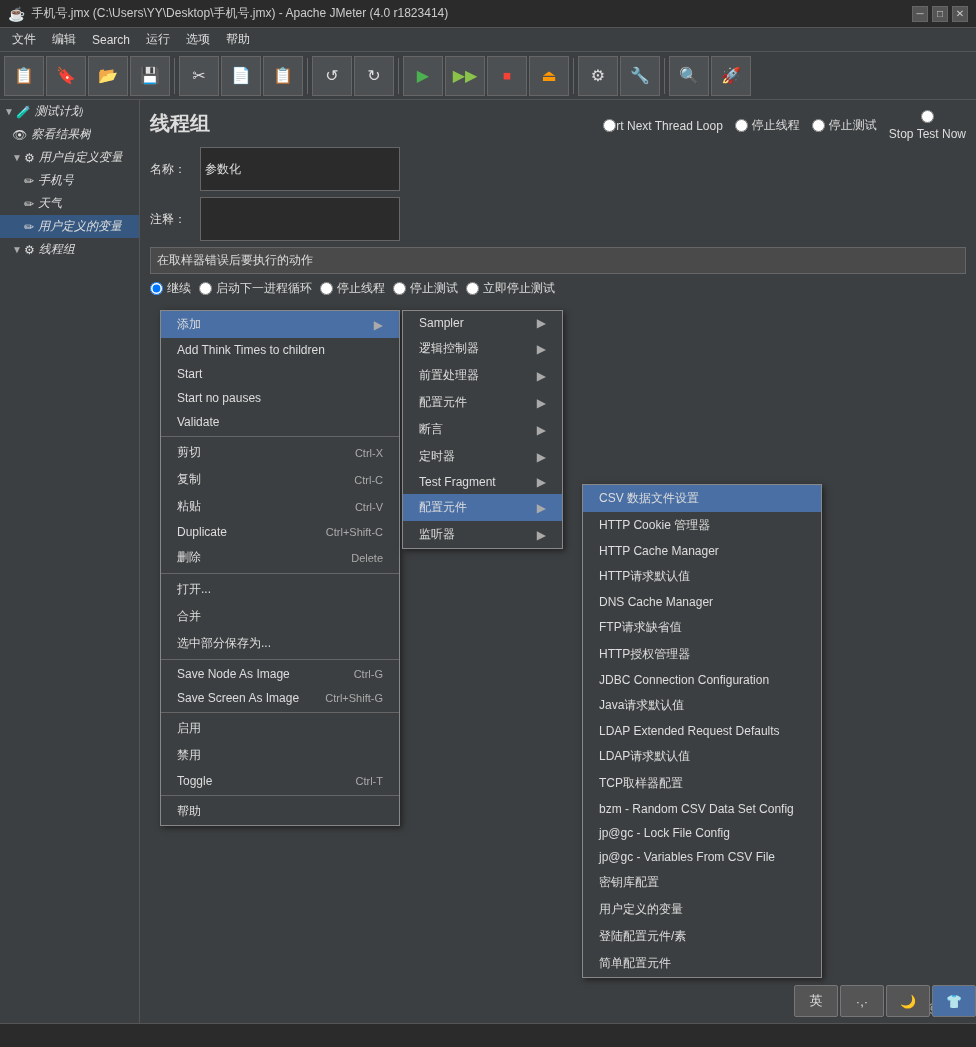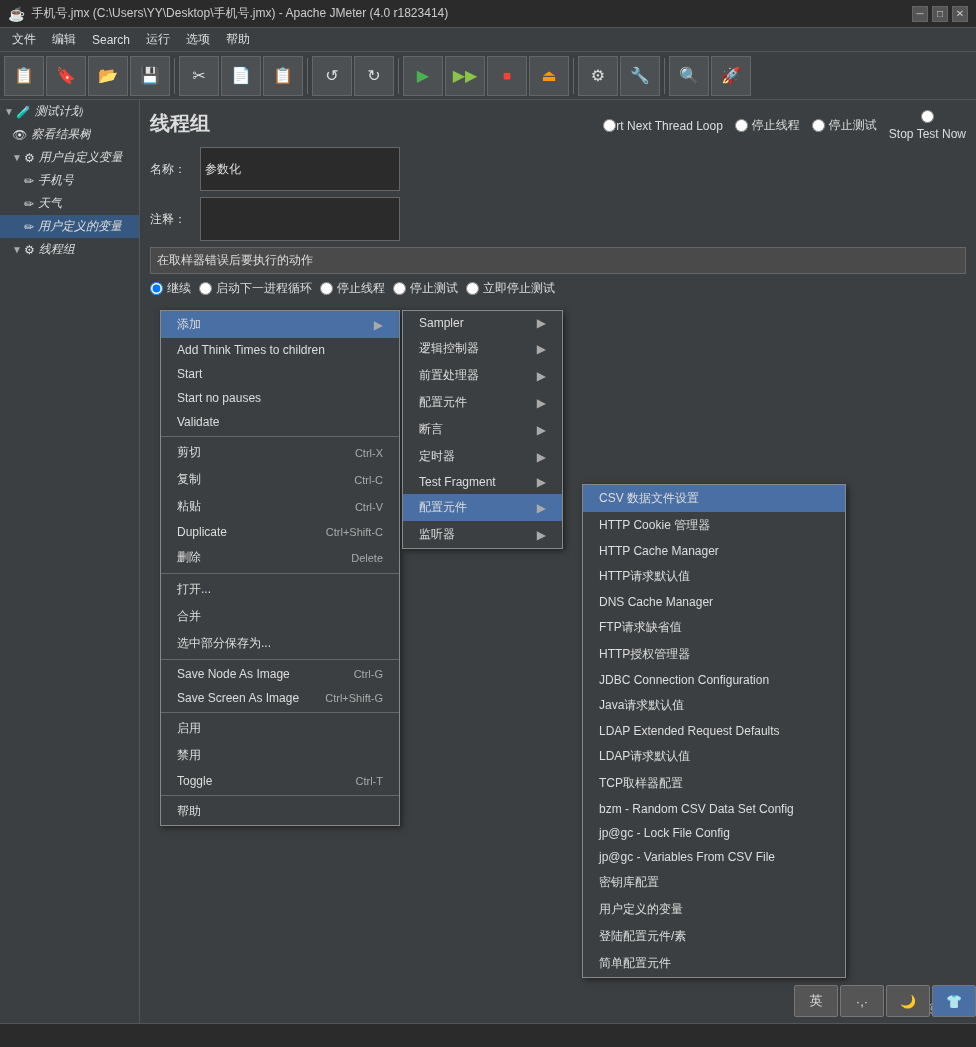--- a/index.html
+++ b/index.html
@@ -500,21 +500,21 @@
         <div class="ctx-menu-item highlighted">
           <span>配置元件</span>
           <span class="arrow-right">▶</span>
         </div>
         <div class="ctx-menu-item">
           <span>监听器</span>
           <span class="arrow-right">▶</span>
         </div>
       </div>
 
-      <div style="position:absolute; top:384px; left:442px; width:264px; background:#3c3f41; border:1px solid #888; box-shadow:2px 2px 6px rgba(0,0,0,0.5); z-index:400; overflow-y:auto; max-height:520px;">
+      <div style="position:absolute; top:384px; left:442px; width:240px; background:#3c3f41; border:1px solid #888; box-shadow:2px 2px 6px rgba(0,0,0,0.5); z-index:400; overflow-y:auto; max-height:520px;">
         <div class="ctx-menu-item highlighted">
           <span>CSV 数据文件设置</span>
         </div>
         <div class="ctx-menu-item">
           <span>HTTP Cookie 管理器</span>
         </div>
         <div class="ctx-menu-item">
           <span>HTTP Cache Manager</span>
         </div>
         <div class="ctx-menu-item">

